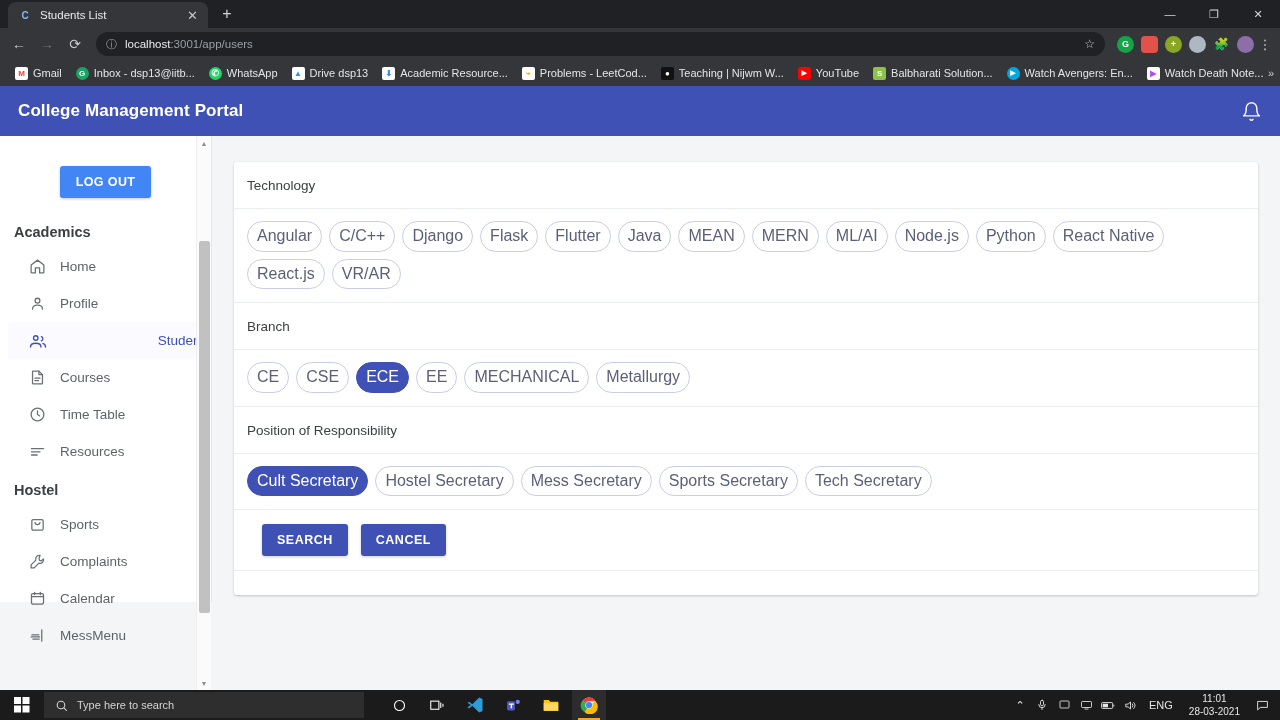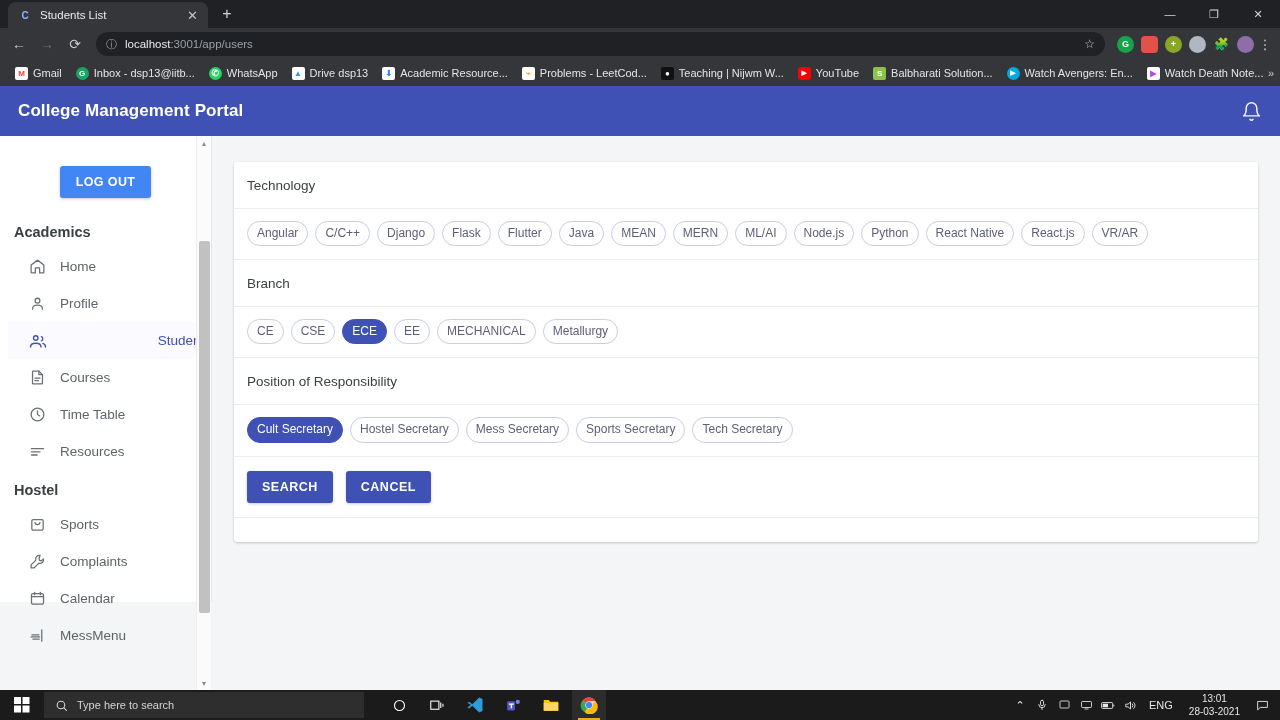--- a/index.html
+++ b/index.html
@@ -119,26 +119,26 @@
   .main { flex: 1; padding: 26px 22px 0 22px; }
   .card {
     background: #fff; border-radius: 3px;
     box-shadow: 0 1px 3px rgba(0,0,0,.13), 0 1px 2px rgba(0,0,0,.09);
     max-width: 1027px;
   }
   .sec-label { font-size: 13.5px; color: #3c4043; padding: 16px 13px 15px; border-bottom: 1px solid #eceef0; }
   .chip-row { display: flex; flex-wrap: wrap; gap: 7px; padding: 12px 13px 13px; border-bottom: 1px solid #eceef0; align-items: center; }
   .chip {
     border: 1px solid #c9cde6; border-radius: 20px;
-    padding: 3px 9px 4px; font-size: 12px; color: #5c5f78;
+    padding: 3px 9px 4px; font-size: 16px; color: #5c5f78;
     background: #fff; cursor: pointer; line-height: 1.35; white-space: nowrap;
     font-family: "Liberation Sans", sans-serif;
   }
   .chip.selected { background: #3f51b5; border-color: #3f51b5; color: #fff; }
-  .btn-row { display: flex; gap: 13px; padding: 14px 13px; border-bottom: 1px solid #eceef0; }
+  .btn-row { display: flex; gap: 13px; padding: 14px 28px; border-bottom: 1px solid #eceef0; }
   .act-btn {
     background: #3f51b5; color: #fff; border: none; border-radius: 3px;
     font-size: 12.5px; font-weight: bold; letter-spacing: .5px;
     padding: 9px 15px; cursor: pointer; font-family: "Liberation Sans", sans-serif;
     box-shadow: 0 1px 3px rgba(0,0,0,.2);
   }
   .card-foot { height: 24px; }
 
   
   .taskbar {
@@ -515,21 +515,21 @@
         </svg>
       </div>
     <div class="tray-ico">
         <svg width="13" height="13" viewBox="0 0 24 24" fill="none" stroke="#e6e6e6" stroke-width="1.7" stroke-linecap="round">
           <path d="M4 9.5h3.5L12 5.5v13L7.5 14.5H4z"></path>
           <path d="M15.5 9a4.5 4.5 0 0 1 0 6M18 6.5a8 8 0 0 1 0 11"></path>
         </svg>
       </div>
     <div class="tray-lang">ENG</div>
     <div class="tray-clock">
-      <div>13:01</div>
+      <div>11:01</div>
       <div>28-03-2021</div>
     </div>
     <div class="tray-action">
         <svg width="13" height="13" viewBox="0 0 24 24" fill="none" stroke="#e6e6e6" stroke-width="1.7" stroke-linejoin="round">
           <path d="M3 4.5h18v11H8l-5 4.5z"></path>
         </svg>
       </div>
   </div>
 </div>
 

